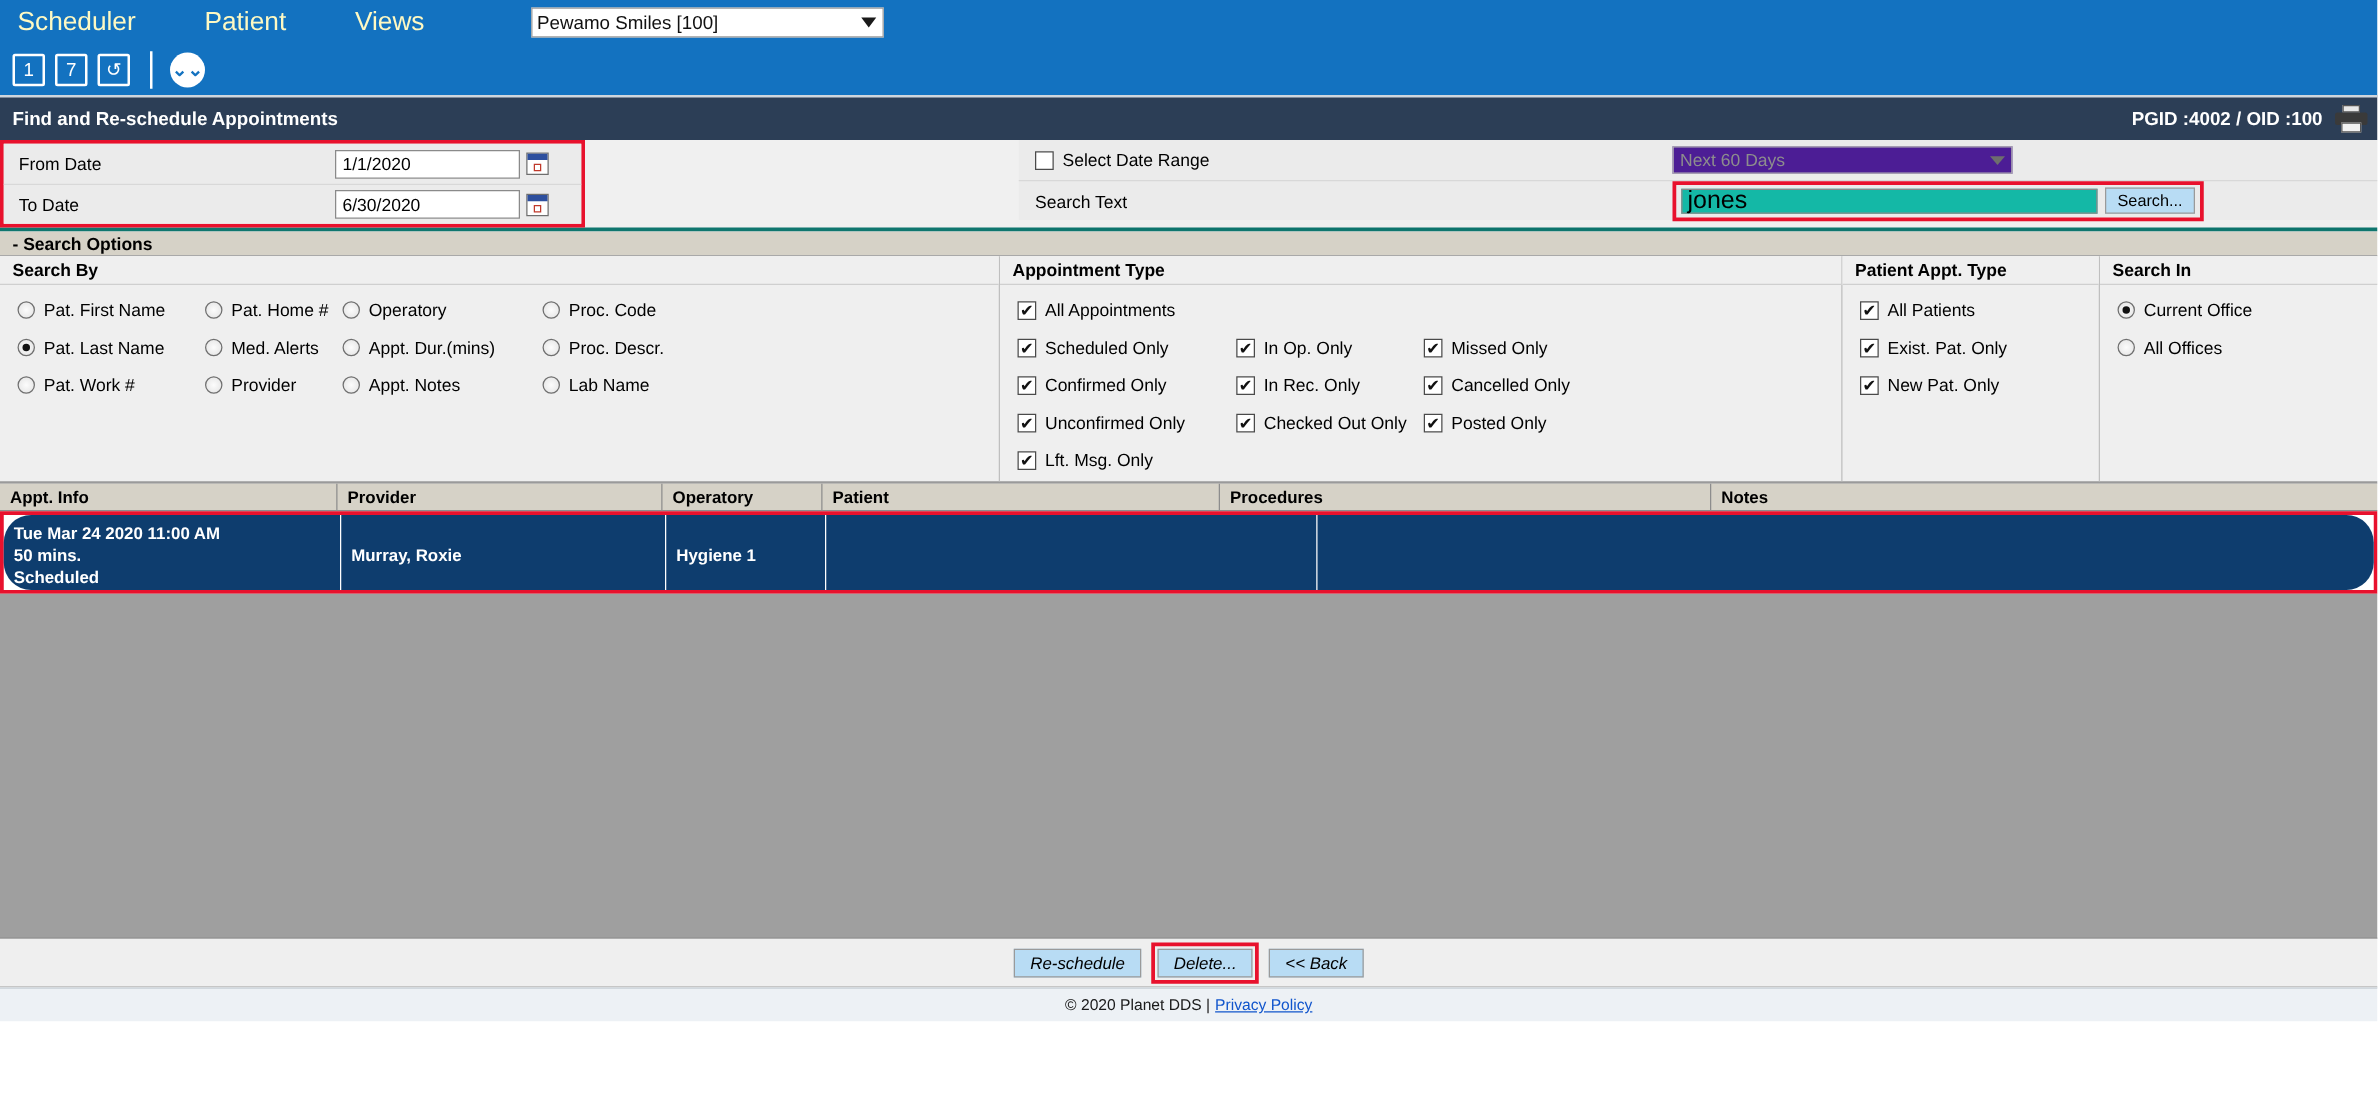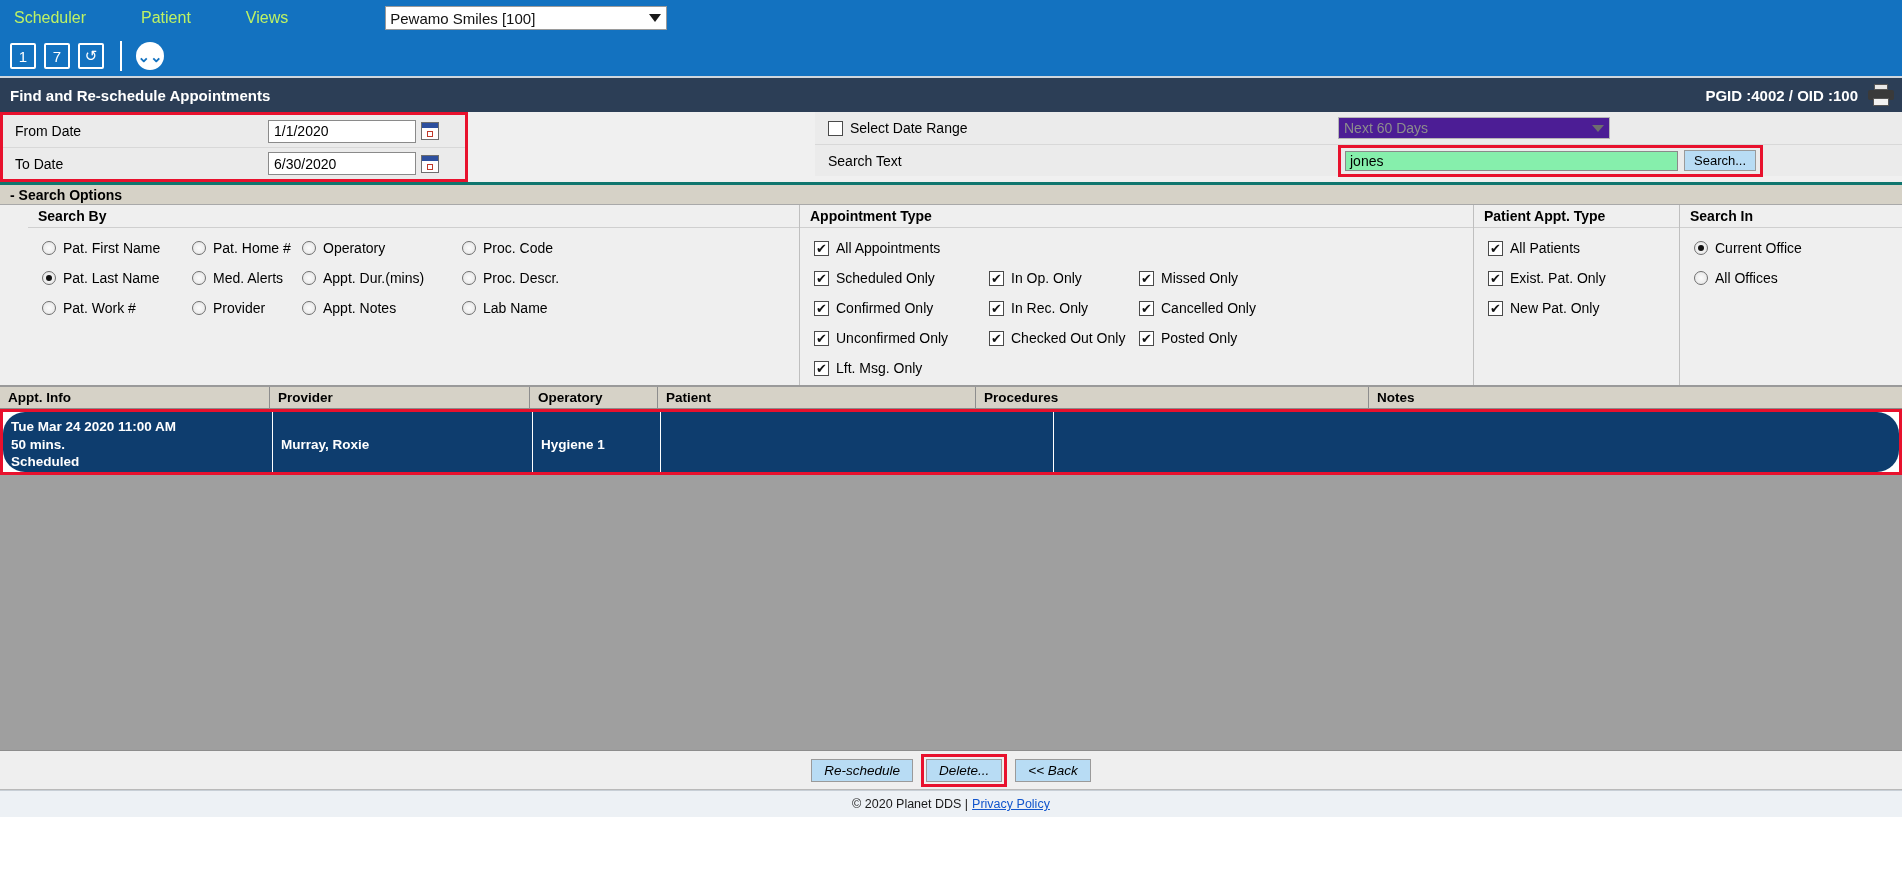--- a/index.html
+++ b/index.html
@@ -19,29 +19,29 @@
   
   .menubar {
     height: 36px;
     background: #1372c0;
     display: flex;
     align-items: center;
     padding-left: 14px;
     box-sizing: border-box;
   }
   .menubar .menu-item {
-    color: #bef264;
-    font-size: 16px;
+    color: #fef9c3;
+    font-size: 21px;
     margin-right: 55px;
     cursor: pointer;
     white-space: nowrap;
   }
   .office-select {
     position: relative;
-    margin-left: 42px;
+    margin-left: 30px;
     width: 282px;
     height: 24px;
     background: #ffffff;
     border: 1px solid #9a9a9a;
     box-sizing: border-box;
     display: flex;
     align-items: center;
     padding: 0 4px;
     font-size: 15px;
     color: #111;
@@ -266,24 +266,24 @@
     border: 3px solid #e8112d;
     box-sizing: border-box;
     display: flex;
     align-items: center;
     padding: 3px 4px;
     height: 32px;
     background: #ebebeb;
   }
   .search-input {
     width: 333px; height: 20px;
-    background: #86efac;
+    background: #14b8a6;
     border: 1px solid #8a8a8a;
     box-sizing: border-box;
-    font-size: 14px;
+    font-size: 20px;
     padding-left: 4px;
     display: flex;
     align-items: center;
     cursor: text;
   }
   .btn-blue {
     background: #b8dcf4;
     border: 1px solid #9a9a9a;
     box-sizing: border-box;
     font-size: 13px;
@@ -319,21 +319,21 @@
   }
   .panel-head {
     font-weight: bold;
     font-size: 14px;
     padding: 3px 0 3px 10px;
     background: #efefef;
     border-bottom: 1px solid #cfcfcf;
   }
   .panel-inner { padding: 12px 0 0 14px; }
 
-  .p-searchby { width: 800px; padding-left: 28px; }
+  .p-searchby { width: 800px; }
   .p-appttype { width: 674px; }
   .p-patappt  { width: 206px; }
   .p-searchin { width: 222px; border-right: none; }
 
   .radio-grid {
     display: grid;
     grid-template-columns: 150px 110px 160px 120px;
     row-gap: 14px;
   }
   .rrow { display: flex; align-items: center; font-size: 14px; }

